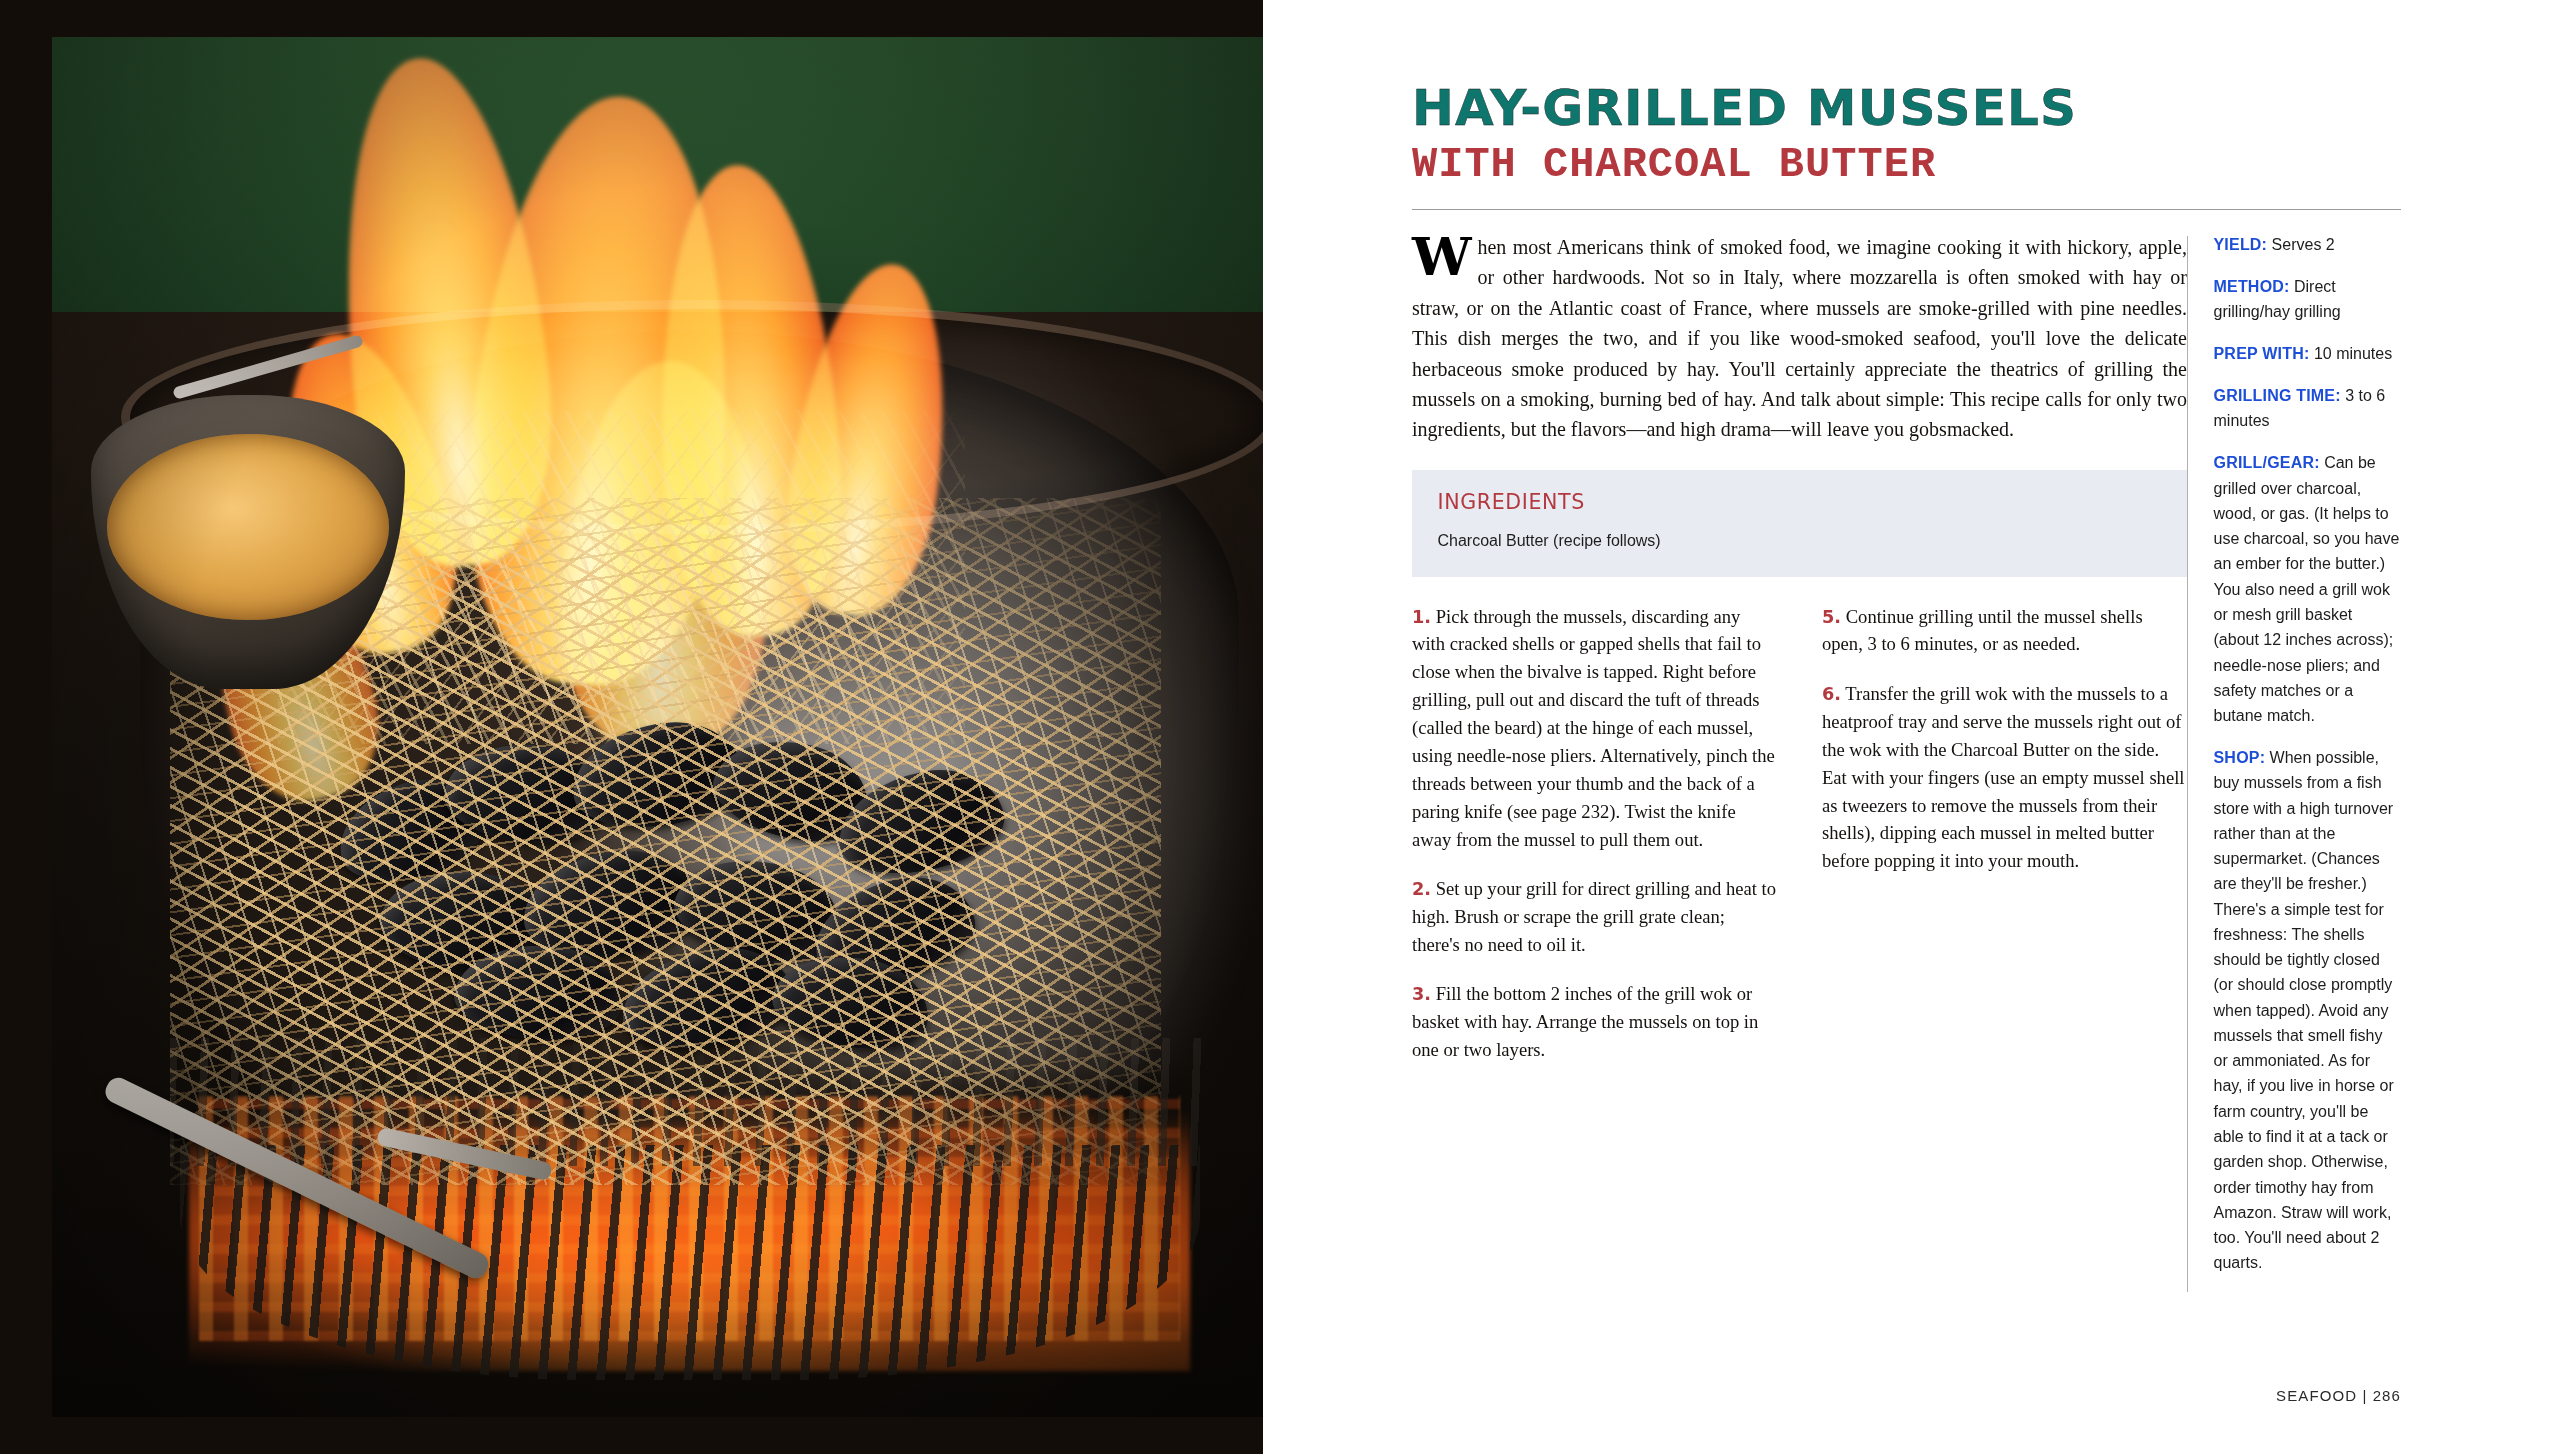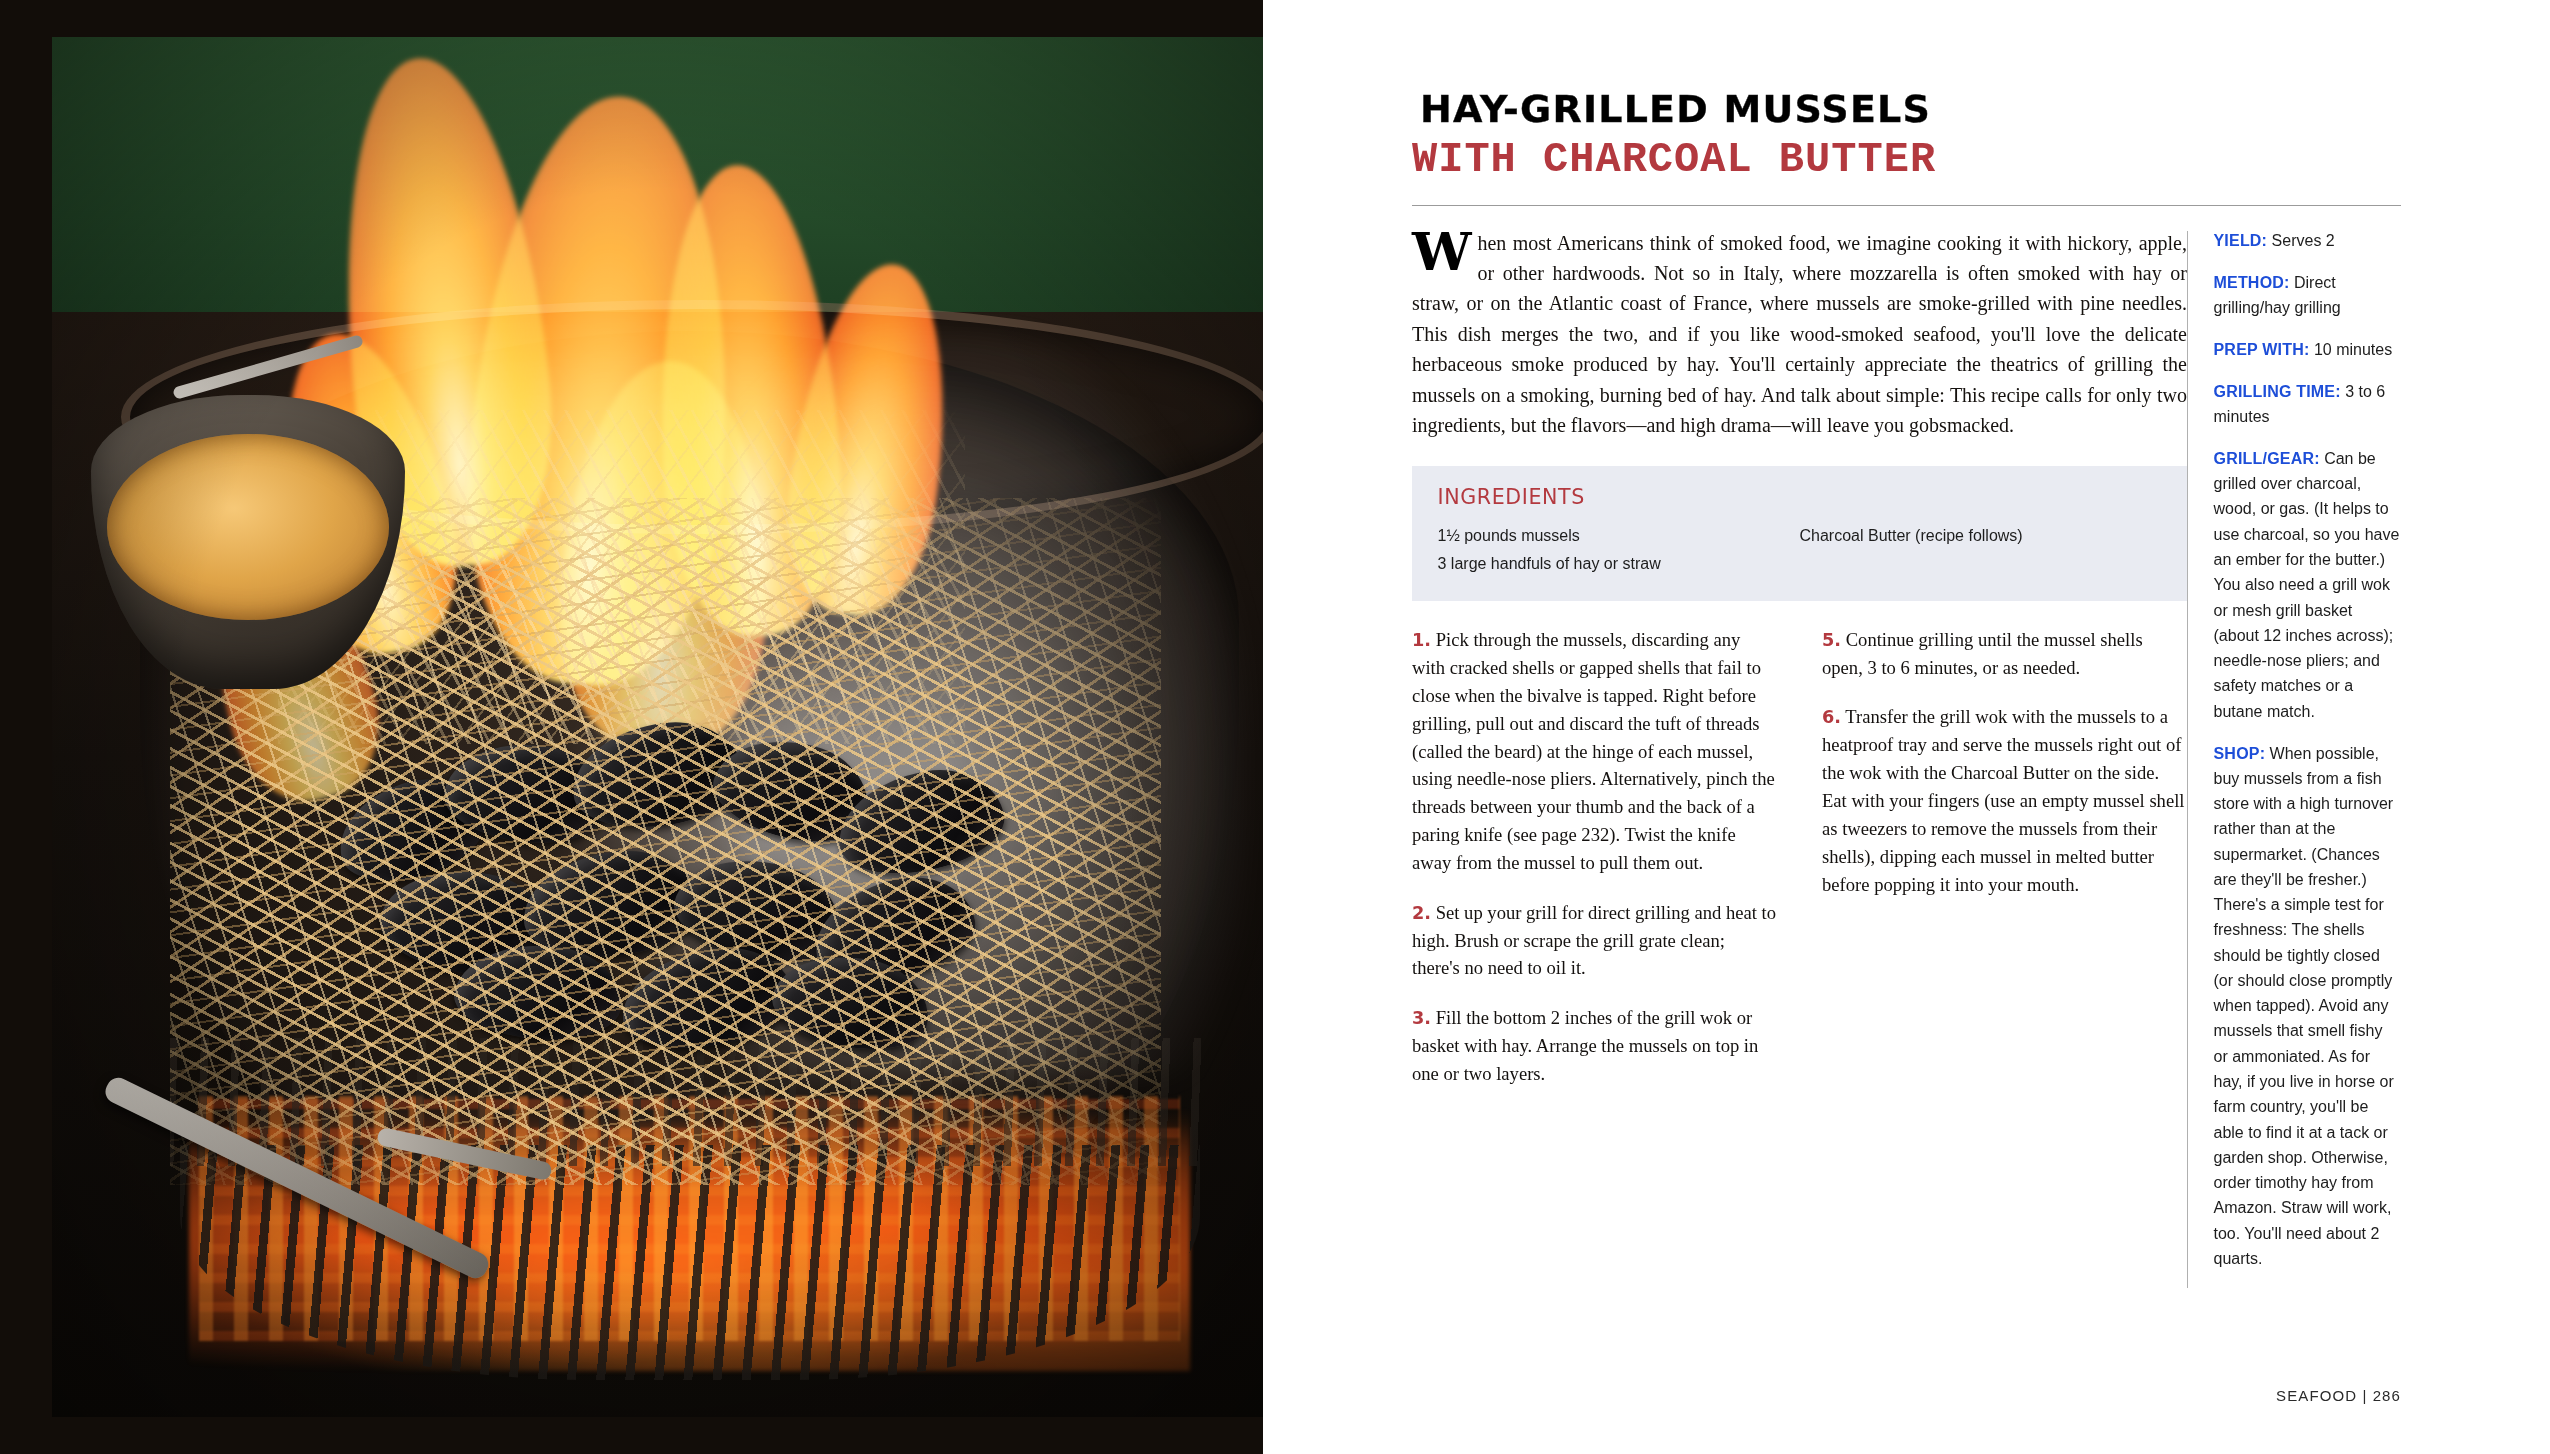--- a/index.html
+++ b/index.html
@@ -201,24 +201,24 @@
   }
   .content {
     position: absolute;
     left: 149px;
     top: 82px;
     width: 989px;
   }
   h1.title {
     font-family: "DejaVu Sans", sans-serif;
     font-weight: 700;
-    font-size: 38px;
+    font-size: 50px;
     letter-spacing: 1.2px;
-    color: #000000;
-    margin: 8px;
+    color: #0f766e;
+    margin: 0;
     line-height: 1.04;
     text-transform: uppercase;
     -webkit-text-stroke: 0.4px #1a1a1a;
   }
   h2.subtitle {
     font-family: Liberation Mono, monospace;
     font-weight: 700;
     font-size: 42px;
     letter-spacing: 1px;
     color: #b3393f;
@@ -402,24 +402,20 @@
       <div class="cols">
 
         <div class="main-col">
 
           <p class="intro"><span class="dropcap">W</span><span>hen most Americans think of smoked food, we imagine cooking it with hickory, apple, or other hardwoods. Not so in Italy, where mozzarella is often smoked with hay or straw, or on the Atlantic coast of France, where mussels are smoke-grilled with pine needles. This dish merges the two, and if you like wood-smoked seafood, you'll love the delicate herbaceous smoke produced by hay. You'll certainly appreciate the theatrics of grilling the mussels on a smoking, burning bed of hay. And talk about simple: This recipe calls for only two ingredients, but the flavors—and high drama—will leave you gobsmacked.</span></p>
 
           <div class="ingredients">
             <div class="ing-title">INGREDIENTS</div>
             <div class="ing-grid">
               <div class="ing-col">
-                <div>1½ pounds mussels</div>
-                <div>3 large handfuls of hay or straw</div>
-              </div>
-              <div class="ing-col">
                 <div>Charcoal Butter (recipe follows)</div>
               </div>
             </div>
           </div>
 
           <div class="steps">
             <div class="step-col">
               <p class="step"><span class="num">1.</span> <span>Pick through the mussels, discarding any with cracked shells or gapped shells that fail to close when the bivalve is tapped. Right before grilling, pull out and discard the tuft of threads (called the beard) at the hinge of each mussel, using needle-nose pliers. Alternatively, pinch the threads between your thumb and the back of a paring knife (see page 232). Twist the knife away from the mussel to pull them out.</span></p>
               <p class="step"><span class="num">2.</span> <span>Set up your grill for direct grilling and heat to high. Brush or scrape the grill grate clean; there's no need to oil it.</span></p>
               <p class="step"><span class="num">3.</span> <span>Fill the bottom 2 inches of the grill wok or basket with hay. Arrange the mussels on top in one or two layers.</span></p>

